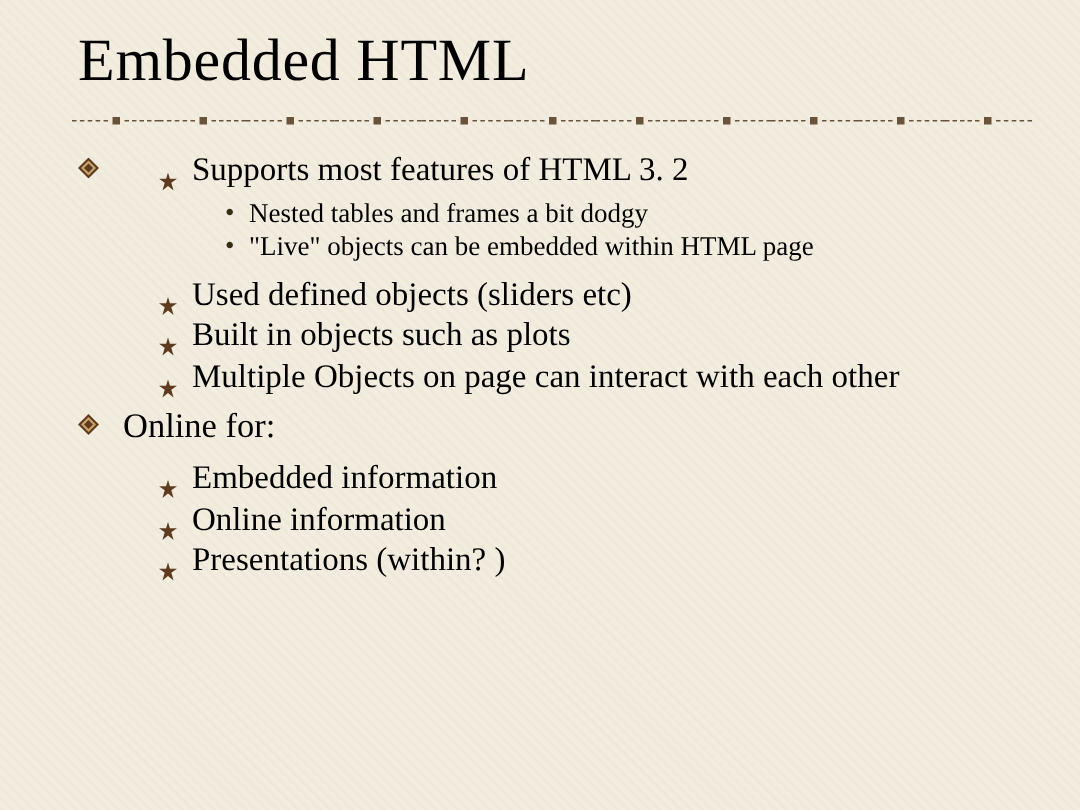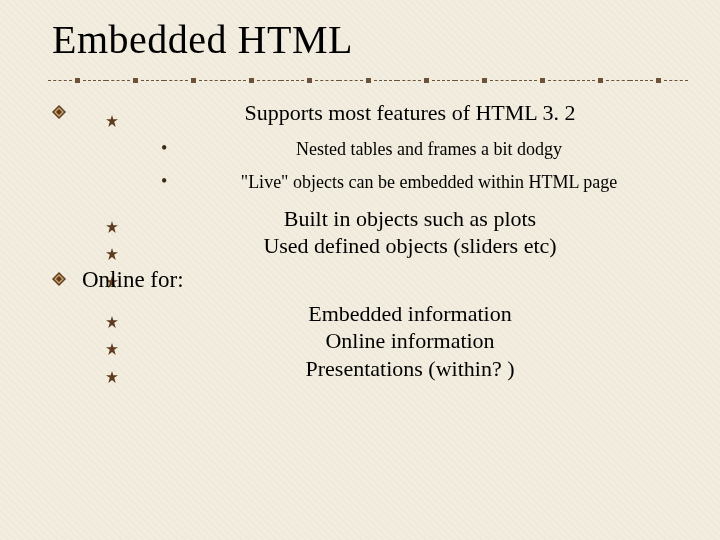--- a/index.html
+++ b/index.html
@@ -63,29 +63,29 @@
   .lvl1 { margin-left: 0; }
   .lvl1 > li { position: relative; padding-left: 30px; margin-bottom: 6px; }
   .lvl1 > li > .b1 {
     position: absolute; left: 0; top: 6px;
     width: 14px; height: 14px;
   }
   .b1 svg { display: block; }
 
   
   .lvl2 { margin: 6px 0 2px 24px; font-size: 22px; }
-  .lvl2 > li { position: relative; padding-left: 22px; margin-bottom: 0px; line-height: 1.25; text-align: center; }
+  .lvl2 > li { position: relative; padding-left: 22px; margin-bottom: 0px; line-height: 1.25; }
   .lvl2 > li > .b2 {
     position: absolute; left: 0; top: 7px;
     width: 12px; height: 12px;
   }
 
   
   .lvl3 { margin: 4px 0 6px 20px; font-size: 18px; }
-  .lvl3 > li { position: relative; padding-left: 18px; margin: 11px; line-height: 1.25; }
+  .lvl3 > li { position: relative; padding-left: 18px; margin: 0; line-height: 1.25; }
   .lvl3 > li::before {
     content: "•";
     position: absolute; left: 2px; top: -1px;
     color: #3a2c14;
     font-size: 18px;
   }
 </style>
 </head>
 <body>
 
@@ -154,36 +154,37 @@
               <li><span>Nested tables and frames a bit dodgy</span></li>
               <li><span>"Live" objects can be embedded within HTML page</span></li>
             </ul>
           </li>
           <li>
             <span class="b2">
               <svg viewBox="0 0 12 12">
                   <polygon fill="#5e3a1e" points="6,0 7.3,4.2 12,4.2 8.2,6.8 9.7,12 6,9 2.3,12 3.8,6.8 0,4.2 4.7,4.2"></polygon>
                 </svg>
             </span>
+            <span>Used defined objects (sliders etc)</span>
+          </li>
+          <li>
+            <span class="b2">
+              <svg viewBox="0 0 12 12">
+                  <polygon fill="#5e3a1e" points="6,0 7.3,4.2 12,4.2 8.2,6.8 9.7,12 6,9 2.3,12 3.8,6.8 0,4.2 4.7,4.2"></polygon>
+                </svg>
+            </span>
             <span>Built in objects such as plots</span>
           </li>
           <li>
             <span class="b2">
               <svg viewBox="0 0 12 12">
                   <polygon fill="#5e3a1e" points="6,0 7.3,4.2 12,4.2 8.2,6.8 9.7,12 6,9 2.3,12 3.8,6.8 0,4.2 4.7,4.2"></polygon>
                 </svg>
             </span>
-            <span>Used defined objects (sliders etc)</span>
-          </li>
-          <li>
-            <span class="b2">
-              <svg viewBox="0 0 12 12">
-                  <polygon fill="#5e3a1e" points="6,0 7.3,4.2 12,4.2 8.2,6.8 9.7,12 6,9 2.3,12 3.8,6.8 0,4.2 4.7,4.2"></polygon>
-                </svg>
-            </span>
+            <span>Multiple Objects on page can interact with each other</span>
           </li>
         </ul>
       </li>
 
       <li>
         <span class="b1">
           <svg viewBox="0 0 14 14">
               <g fill="#5e3a1e">
                 <polygon points="7,0 14,7 7,14 0,7"></polygon>
                 <polygon points="7,2 12,7 7,12 2,7" fill="#caa36a"></polygon>

